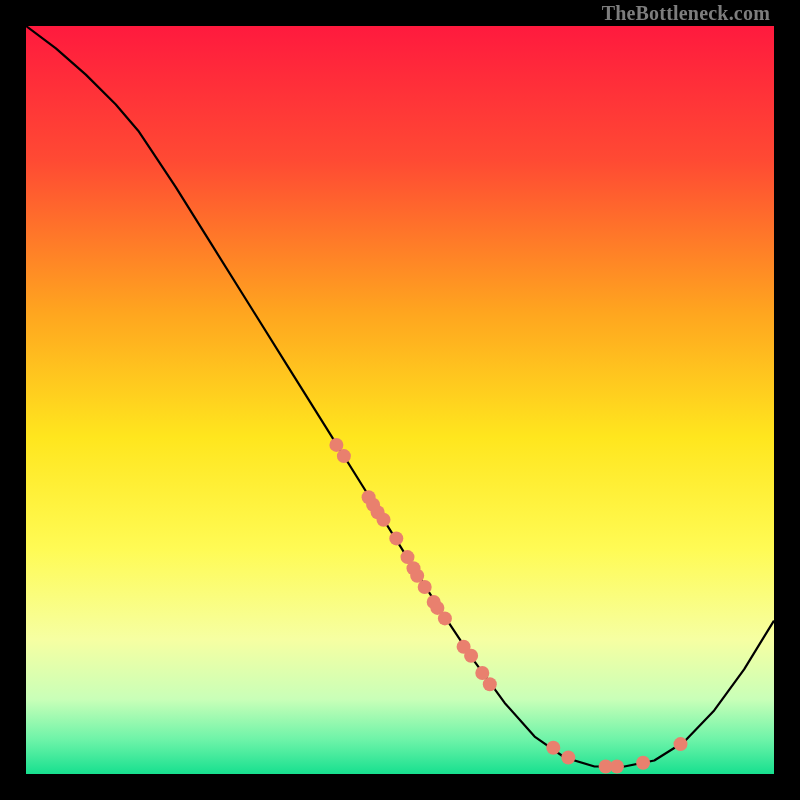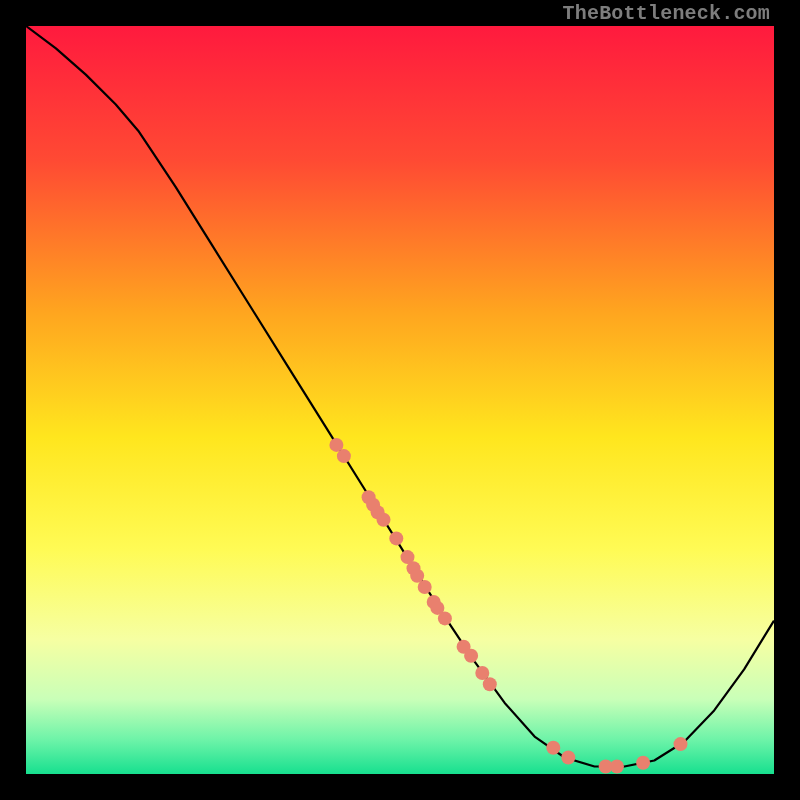--- a/index.html
+++ b/index.html
@@ -22,21 +22,21 @@
     position: absolute;
     left: 0;
     top: 0;
     width: 748px;
     height: 748px;
   }
   .watermark {
     position: absolute;
     top: 2px;
     right: 30px;
-    font-family: Liberation Mono, monospace;
+    font-family: Liberation Serif, serif;
     font-size: 20px;
     font-weight: 600;
     color: #7d7d7d;
     letter-spacing: 0.2px;
   }
   svg { display: block; }
 </style>
 </head>
 <body>
 

